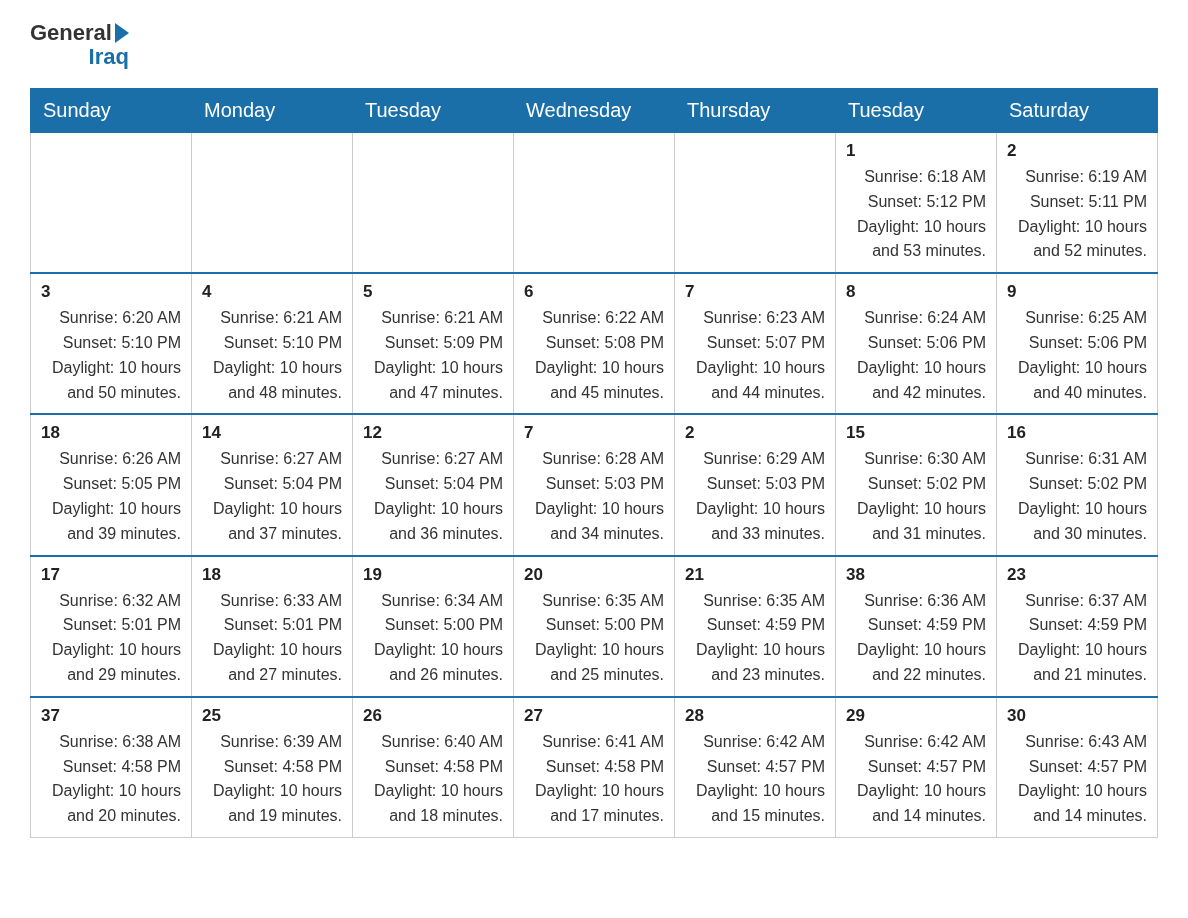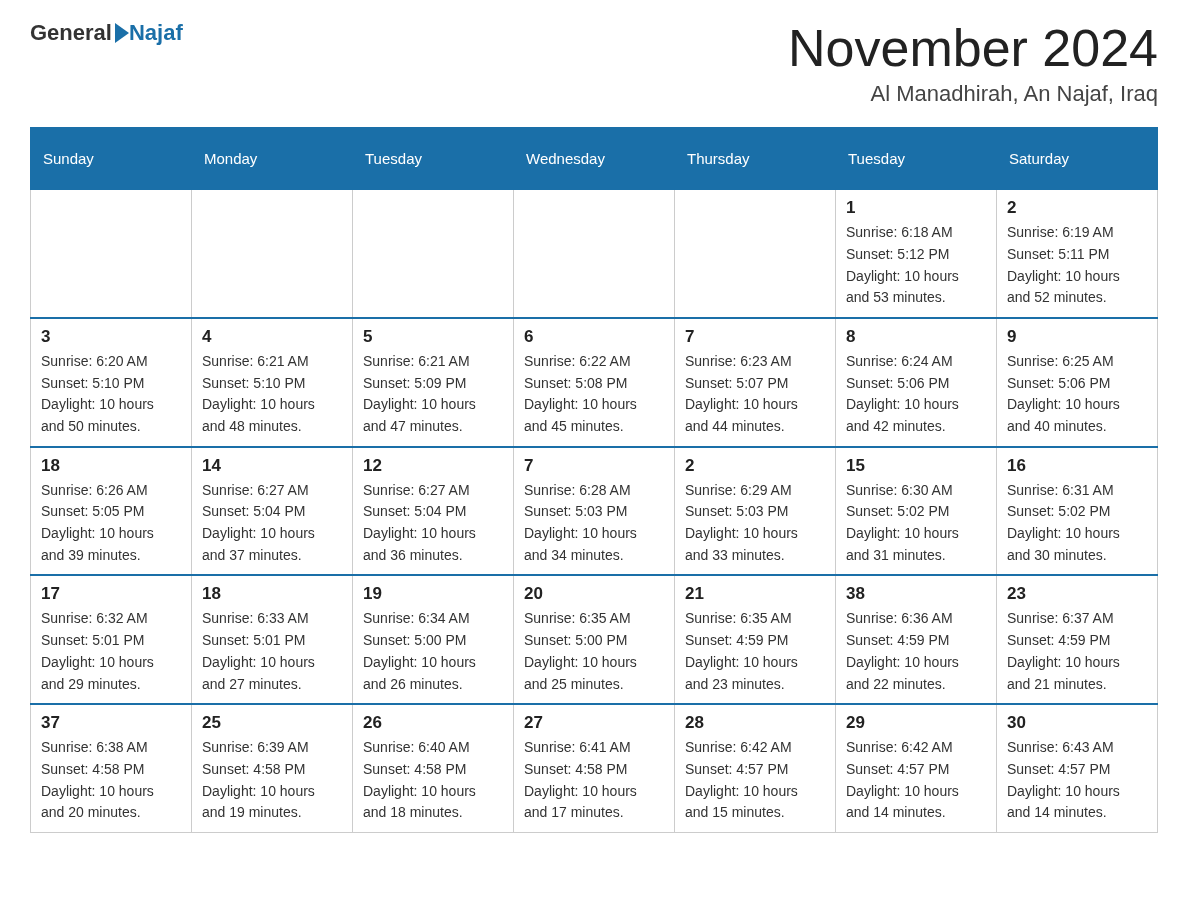--- a/index.html
+++ b/index.html
@@ -53,77 +53,74 @@
       margin-top: 4px;
     }
     .calendar {
       width: 100%;
       border-collapse: collapse;
       border: 1px solid #aaa;
     }
     .calendar th {
       background-color: #1a6fa8;
       color: #fff;
-      padding: 22px 12px;
+      padding: 10px 12px;
       text-align: left;
-      font-size: 15px;
+      font-size: 20px;
       font-weight: normal;
       border: 1px solid #1a6fa8;
     }
     .calendar td {
       vertical-align: top;
       padding: 8px 10px;
       border: 1px solid #ccc;
       width: 14.28%;
       min-height: 100px;
       font-size: 13px;
       color: #333;
     }
     .day-num {
       font-size: 17px;
       font-weight: bold;
       color: #222;
       display: block;
       margin-bottom: 4px;
     }
     .day-info {
-      font-size: 14px;
+      font-size: 16px;
       line-height: 1.55;
       color: #333;
+      text-align: right;
     }
     .calendar tr:not(:last-child) td {
       border-bottom: 2px solid #1a6fa8;
     }
     .empty-cell {
       background: #fff;
     }
     .logo-wrapper {
       display: flex;
-      flex-direction: row;
-      align-items: center;
+      flex-direction: column;
+      align-items: flex-end;
     }
     .logo-top-row {
       display: flex;
       align-items: center;
     }
   </style>
 </head>
 <body>
 
 <div class="header">
   <div class="logo-wrapper">
     <div class="logo-top-row">
       <span class="logo-text-general">General</span>
       <span class="logo-triangle"></span>
     </div>
-    <span class="logo-blue">Najaf</span>
-  </div>
-  <div class="title-area">
-    <div class="calendar-title">November 2024</div>
-    <div class="calendar-subtitle">Al Manadhirah, An Najaf, Iraq</div>
+    <span class="logo-blue">Iraq</span>
   </div>
 </div>
 
 <table class="calendar">
   <thead>
     <tr>
     <th>Sunday</th>
         <th>Monday</th>
         <th>Tuesday</th>
         <th>Wednesday</th>

